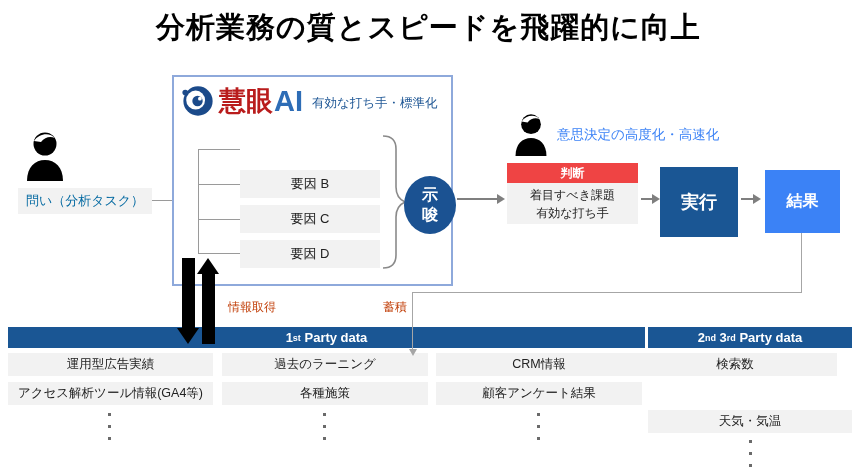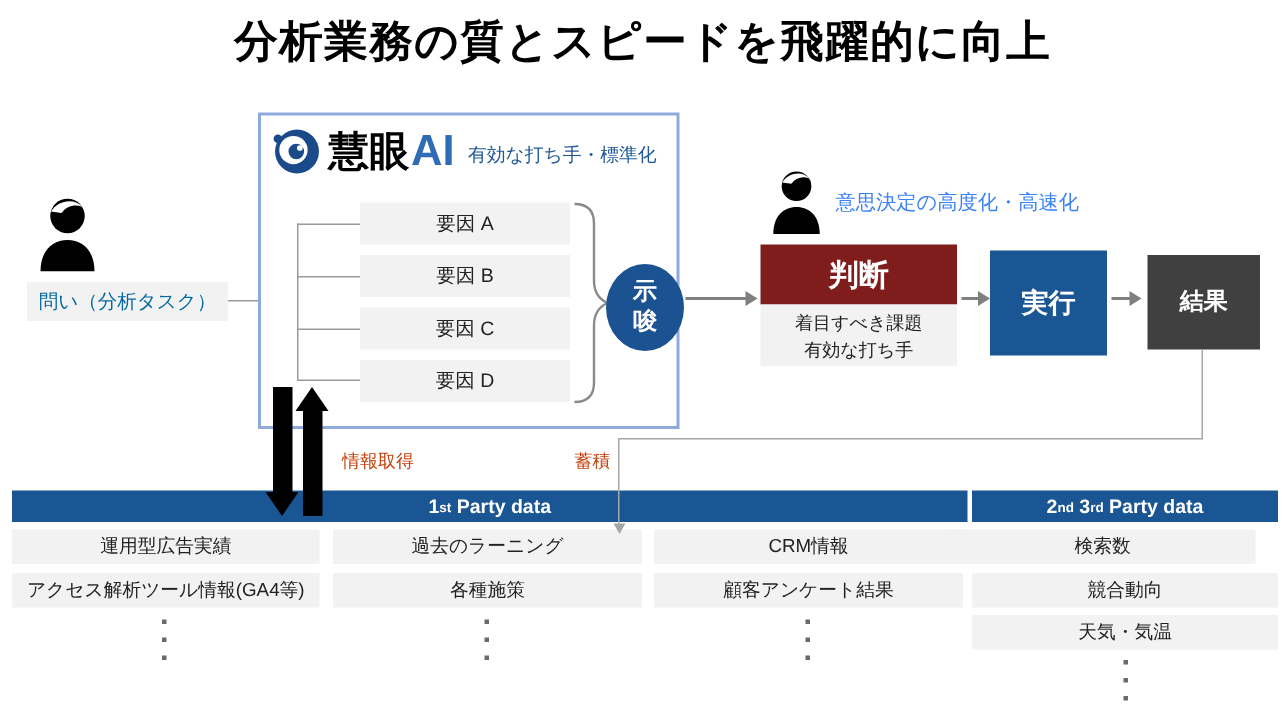--- a/index.html
+++ b/index.html
@@ -6,39 +6,39 @@
   #canvas{
     position:relative;width:857px;height:475px;background:#ffffff;overflow:hidden;
     font-family:"Liberation Sans","DejaVu Sans",sans-serif;color:#111;
   }
   .abs{position:absolute;}
   
   .title{left:0;right:0;top:8px;text-align:center;font-size:29px;font-weight:bold;color:#000;letter-spacing:1px;}
   
   .ai-panel{left:172px;top:75px;width:281px;height:211px;border:2px solid #8ea9db;background:#fff;box-sizing:border-box;}
   .logo-row{left:181px;top:83px;height:36px;display:flex;align-items:center;z-index:3;}
-  .logo-kanji{font-size:27px;font-weight:bold;color:#000000;margin-left:4px;letter-spacing:0px;}
+  .logo-kanji{font-size:27px;font-weight:bold;color:#b91c1c;margin-left:4px;letter-spacing:0px;}
   .logo-ai{font-size:29px;font-weight:bold;color:#2e6db6;margin-left:1px;}
   .logo-tagline{font-size:12.5px;color:#1f5795;margin-left:9px;margin-top:4px;}
   .factor{left:240px;width:140px;height:28px;background:#f2f2f2;display:flex;align-items:center;justify-content:center;font-size:13px;color:#222;}
   
   .gline{background:#9a9a9a;}
   
   .insight-circle{left:404px;top:176px;width:52px;height:58px;border-radius:50%;background:#1b5292;color:#fff;
     display:flex;align-items:center;justify-content:center;z-index:4;}
   .insight-circle span{display:block;width:1.1em;font-size:16px;font-weight:bold;line-height:1.25;text-align:center;}
   
   .question-box{left:18px;top:188px;width:134px;height:26px;background:#f2f2f2;display:flex;align-items:center;justify-content:center;font-size:13px;color:#0369a1;}
   
   .caption-blue{font-size:13.5px;color:#3b82f6;}
   .judge-box{left:507px;top:163px;width:131px;}
-  .judge-head{height:40px;background:#7f1d1d;color:#fff;font-size:20px;font-weight:bold;display:flex;align-items:center;justify-content:center;}
+  .judge-head{height:20px;background:#ef4444;color:#fff;font-size:12px;font-weight:bold;display:flex;align-items:center;justify-content:center;}
   .judge-body{height:41px;background:#f2f2f2;font-size:12px;color:#222;display:flex;flex-direction:column;align-items:center;justify-content:center;line-height:1.5;}
   .exec-box{left:660px;top:167px;width:78px;height:70px;background:#1a5694;color:#fff;font-size:18px;font-weight:bold;display:flex;align-items:center;justify-content:center;}
-  .result-box{left:765px;top:170px;width:75px;height:63px;background:#404040;color:#fff;font-size:16px;font-weight:bold;display:flex;align-items:center;justify-content:center;}
+  .result-box{left:765px;top:170px;width:75px;height:63px;background:#3b82f6;color:#fff;font-size:16px;font-weight:bold;display:flex;align-items:center;justify-content:center;}
   .harrow-line{height:2px;background:#7f7f7f;}
   .harrow-head{width:0;height:0;border-top:5px solid transparent;border-bottom:5px solid transparent;border-left:8px solid #7f7f7f;}
   
   .thick-shaft{width:13px;background:#000;z-index:5;}
   .tri-down{width:0;height:0;border-left:11px solid transparent;border-right:11px solid transparent;border-top:16px solid #000;z-index:5;}
   .tri-up{width:0;height:0;border-left:11px solid transparent;border-right:11px solid transparent;border-bottom:16px solid #000;z-index:5;}
   .small-label{font-size:12px;color:#c2410c;}
   
   .fline{background:#a6a6a6;z-index:4;}
   .fhead{width:0;height:0;border-left:4px solid transparent;border-right:4px solid transparent;border-top:7px solid #a6a6a6;z-index:4;}
@@ -78,21 +78,20 @@
     <span class="logo-ai">AI</span>
     <span class="logo-tagline">有効な打ち手・標準化</span>
   </div>
 
   <div class="abs gline" style="left:198px;top:149px;width:1px;height:105px;"></div>
   <div class="abs gline" style="left:198px;top:149px;width:42px;height:1px;"></div>
   <div class="abs gline" style="left:198px;top:184px;width:42px;height:1px;"></div>
   <div class="abs gline" style="left:198px;top:219px;width:42px;height:1px;"></div>
   <div class="abs gline" style="left:198px;top:253px;width:42px;height:1px;"></div>
 
-  <div class="abs factor" style="top:135px;">要因 A</div>
   <div class="abs factor" style="top:170px;">要因 B</div>
   <div class="abs factor" style="top:205px;">要因 C</div>
   <div class="abs factor" style="top:240px;">要因 D</div>
 
   <svg class="abs" style="left:381px;top:134px;" width="28" height="136" viewBox="0 0 28 136">
     <path d="M2,2 Q15,2 15,15 L15,53 Q15,64 24,68 Q15,72 15,83 L15,121 Q15,134 2,134" fill="none" stroke="#8a8a8a" stroke-width="1.6"></path>
   </svg>
 
   <div class="abs insight-circle">
     <span>示唆</span>
@@ -156,21 +155,20 @@
   <div class="abs cell" style="left:8px;top:353px;width:205px;text-align:center;">運用型広告実績</div>
   <div class="abs cell" style="left:8px;top:382px;width:205px;">アクセス解析ツール情報(GA4等)</div>
 
   <div class="abs cell" style="left:222px;top:353px;width:206px;">過去のラーニング</div>
   <div class="abs cell" style="left:222px;top:382px;width:206px;">各種施策</div>
 
   <div class="abs cell" style="left:436px;top:353px;width:206px;">CRM情報</div>
   <div class="abs cell" style="left:436px;top:382px;width:206px;">顧客アンケート結果</div>
 
   <div class="abs cell" style="left:633px;top:353px;width:204px;">検索数</div>
-  <div class="abs cell" style="left:648px;top:382px;width:204px;">競合動向</div>
   <div class="abs cell" style="left:648px;top:410px;width:204px;">天気・気温</div>
 
   <div class="abs dots" style="left:108px;top:413px;">
       <i></i>
       <i></i>
       <i></i>
     </div>
   <div class="abs dots" style="left:323px;top:413px;">
       <i></i>
       <i></i>

